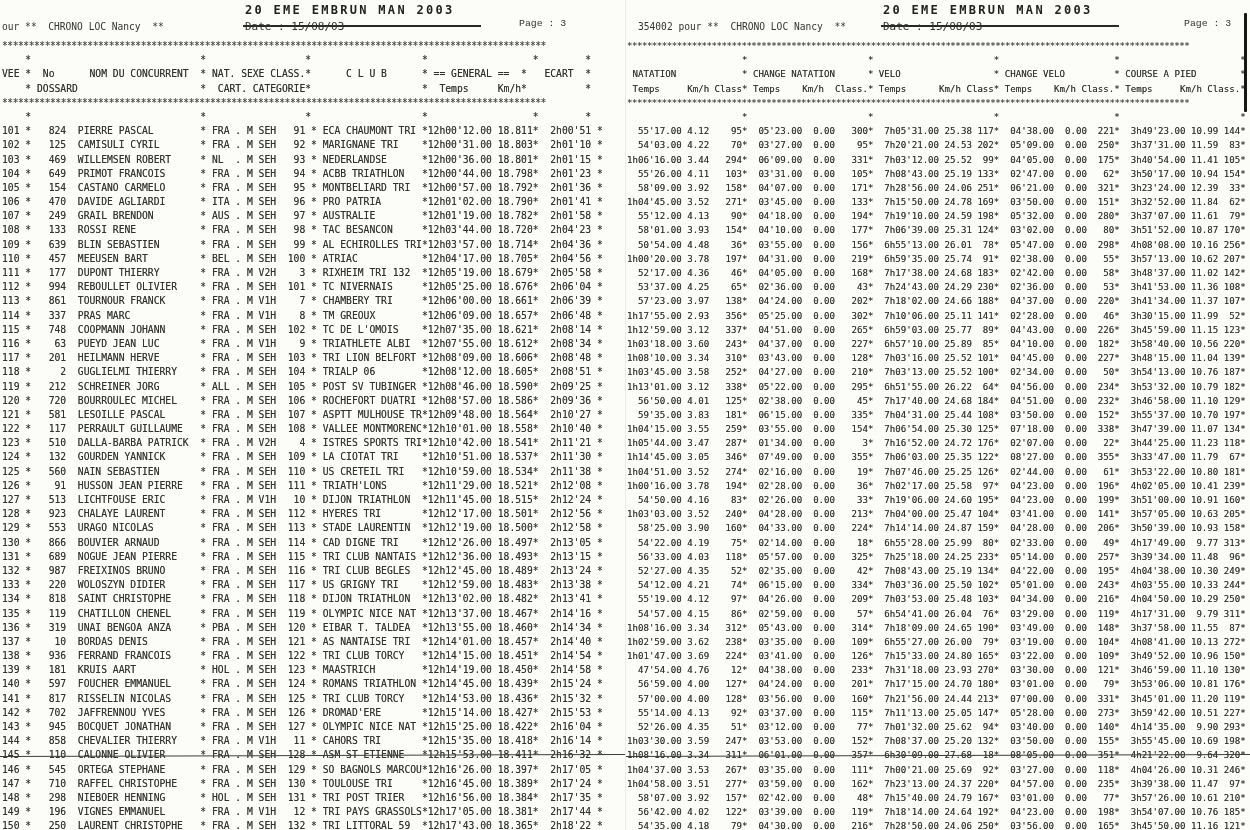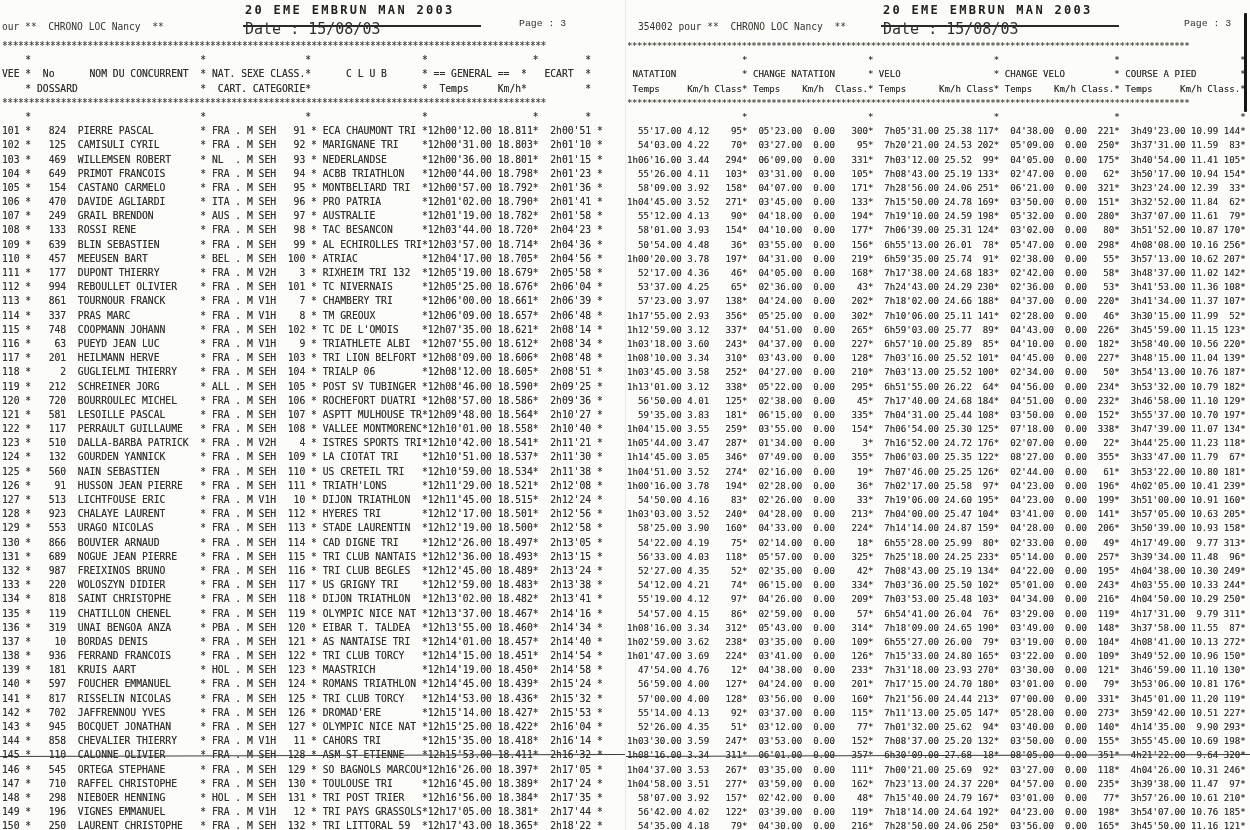--- a/index.html
+++ b/index.html
@@ -18,21 +18,21 @@
   .sender{position:absolute;top:21px;font-size:9.6px;white-space:pre;color:#353430;}
   .page.left  .sender{left:2px;}
   .page.right .sender{left:12px;}
   .doc-title{
     position:absolute;top:3px;
     font-size:12px;font-weight:bold;letter-spacing:2.3px;white-space:pre;
     color:#222120;border-bottom:2px solid #2a2927;padding:0 26px 8px 2px;
   }
   .page.left  .doc-title{left:243px;}
   .page.right .doc-title{left:255px;}
-  .doc-date{position:absolute;top:20px;font-size:15px;white-space:pre;color:#31302d;}
+  .doc-date{position:absolute;top:20px;font-size:11px;white-space:pre;color:#31302d;}
   .page.left  .doc-date{left:245px;}
   .page.right .doc-date{left:257px;}
   .doc-page{position:absolute;top:18px;font-size:9.8px;white-space:pre;color:#31302d;font-family:Liberation Mono, monospace;}
   .page.left  .doc-page{left:519px;}
   .page.right .doc-page{left:558px;}
   .lines{
     position:absolute;top:39px;
     white-space:pre;color:#32312e;
     line-height:14.2px;
     text-shadow:0 0 0.5px rgba(40,38,34,0.55);

